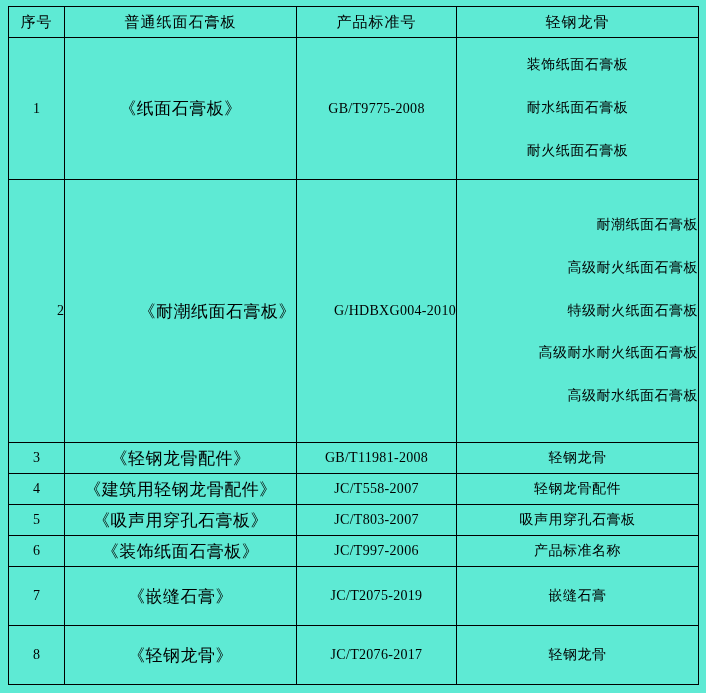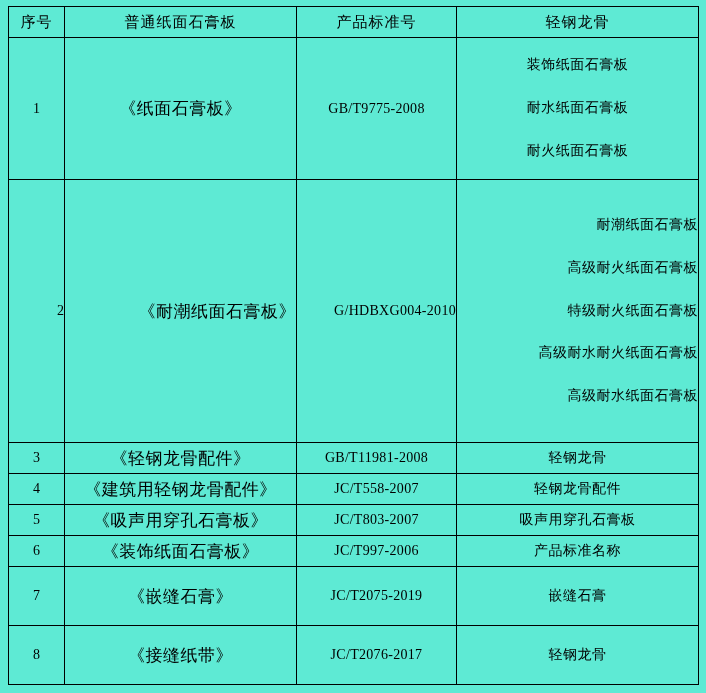--- a/index.html
+++ b/index.html
@@ -158,20 +158,20 @@
 
       <tr class="r7">
         <td class="cell-no">7</td>
         <td class="cell-name">《嵌缝石膏》</td>
         <td class="cell-code">JC/T2075-2019</td>
         <td class="cell-apply">嵌缝石膏</td>
       </tr>
 
       <tr class="r8">
         <td class="cell-no">8</td>
-        <td class="cell-name">《接缝纸带》</td>
+        <td class="cell-name">《轻钢龙骨》</td>
         <td class="cell-code">JC/T2076-2017</td>
         <td class="cell-apply">轻钢龙骨</td>
       </tr>
 
     </tbody>
   </table>
 </div>
 
 </body></html>

